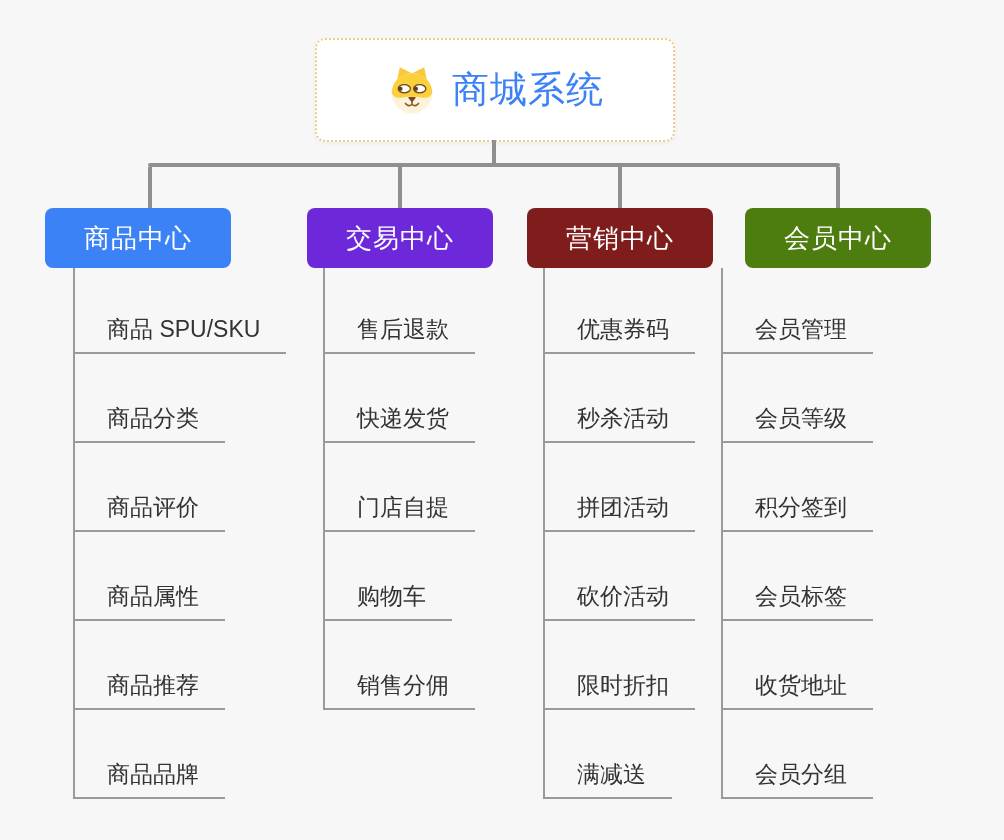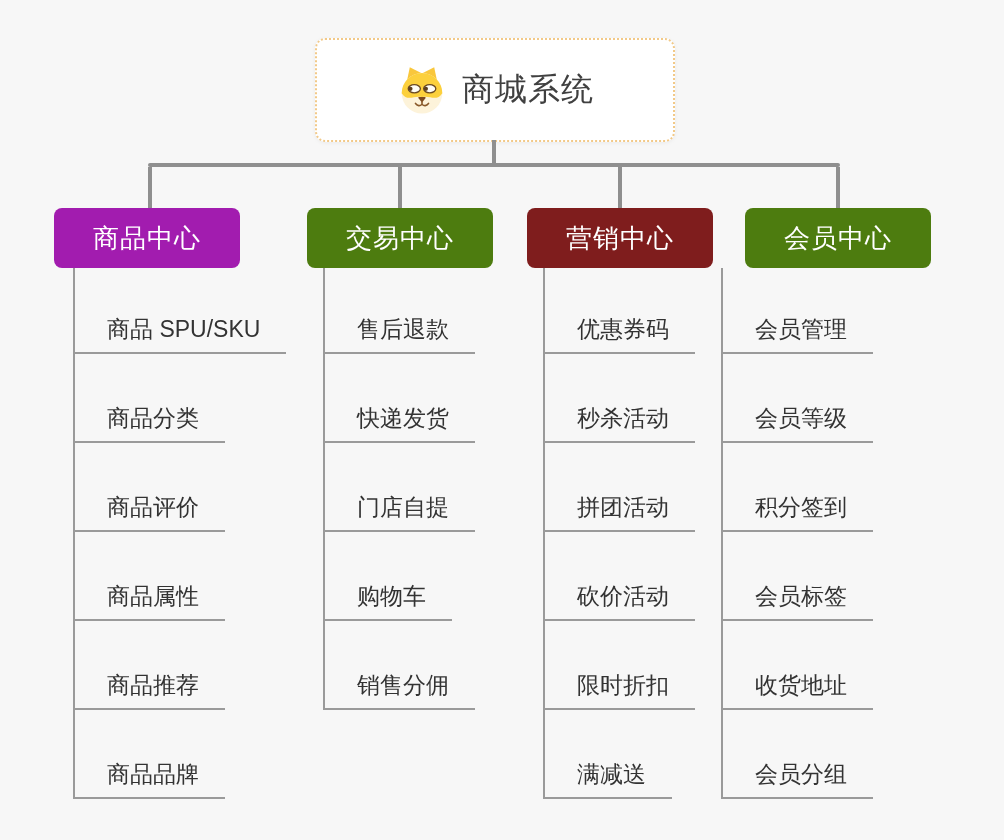--- a/index.html
+++ b/index.html
@@ -7,21 +7,21 @@
     position:relative; width:1004px; height:840px; background:#f7f7f7;
     font-family:"Liberation Sans","DejaVu Sans",sans-serif; overflow:hidden;
   }
   
   .root-node {
     position:absolute; left:315px; top:38px; width:360px; height:104px;
     box-sizing:border-box; background:#ffffff; border:2px dotted #f2c988;
     border-radius:10px; display:flex; align-items:center; justify-content:center;
     gap:14px; box-shadow:0 1px 4px rgba(0,0,0,0.05); cursor:pointer;
   }
-  .root-title { font-size:32px; color:#404040; letter-spacing:1px; }
+  .root-title { font-size:37px; color:#3b82f6; letter-spacing:1px; }
   .root-icon { width:52px; height:52px; display:block; }
   
   .conn { position:absolute; background:#8f8f8f; }
   
   .branch-header {
     position:absolute; top:208px; width:186px; height:60px; box-sizing:border-box;
     border-radius:8px; color:#ffffff; font-size:26px; display:flex;
     align-items:center; justify-content:center; cursor:pointer; letter-spacing:1px;
   }
   
@@ -53,31 +53,31 @@
       <path d="M32 46 L32 49.5 M24 48.5 Q28 53.5 32 49.5 Q36 53.5 40 48.5" fill="none" stroke="#8a5a2b" stroke-width="2" stroke-linecap="round"></path>
     </svg>
     <span class="root-title">商城系统</span>
   </div>
 
   <div class="conn" style="left:492px; top:140px; width:4px; height:27px;"></div>
   <div class="conn" style="left:148px; top:163px; width:692px; height:4px; border-radius:2px;"></div>
 
   <div id="branches">
       <div class="conn" style="left: 148px; top: 167px; width: 4px; height: 41px;"></div>
-      <div class="branch-header" style="left: 54px; background: #a21caf;">商品中心</div>
+      <div class="branch-header" style="left: 45px; background: #3b82f6;">商品中心</div>
       <div class="branch-col" style="left: 73px;">
         <div class="node-item">商品 SPU/SKU</div>
         <div class="node-item">商品分类</div>
         <div class="node-item">商品评价</div>
         <div class="node-item">商品属性</div>
         <div class="node-item">商品推荐</div>
         <div class="node-item">商品品牌</div>
       </div>
       <div class="conn" style="left: 398px; top: 167px; width: 4px; height: 41px;"></div>
-      <div class="branch-header" style="left: 307px; background: #4d7c0f;">交易中心</div>
+      <div class="branch-header" style="left: 307px; background: #6d28d9;">交易中心</div>
       <div class="branch-col" style="left: 323px;">
         <div class="node-item">售后退款</div>
         <div class="node-item">快递发货</div>
         <div class="node-item">门店自提</div>
         <div class="node-item">购物车</div>
         <div class="node-item">销售分佣</div>
       </div>
       <div class="conn" style="left: 618px; top: 167px; width: 4px; height: 41px;"></div>
       <div class="branch-header" style="left: 527px; background: #7f1d1d;">营销中心</div>
       <div class="branch-col" style="left: 543px;">

